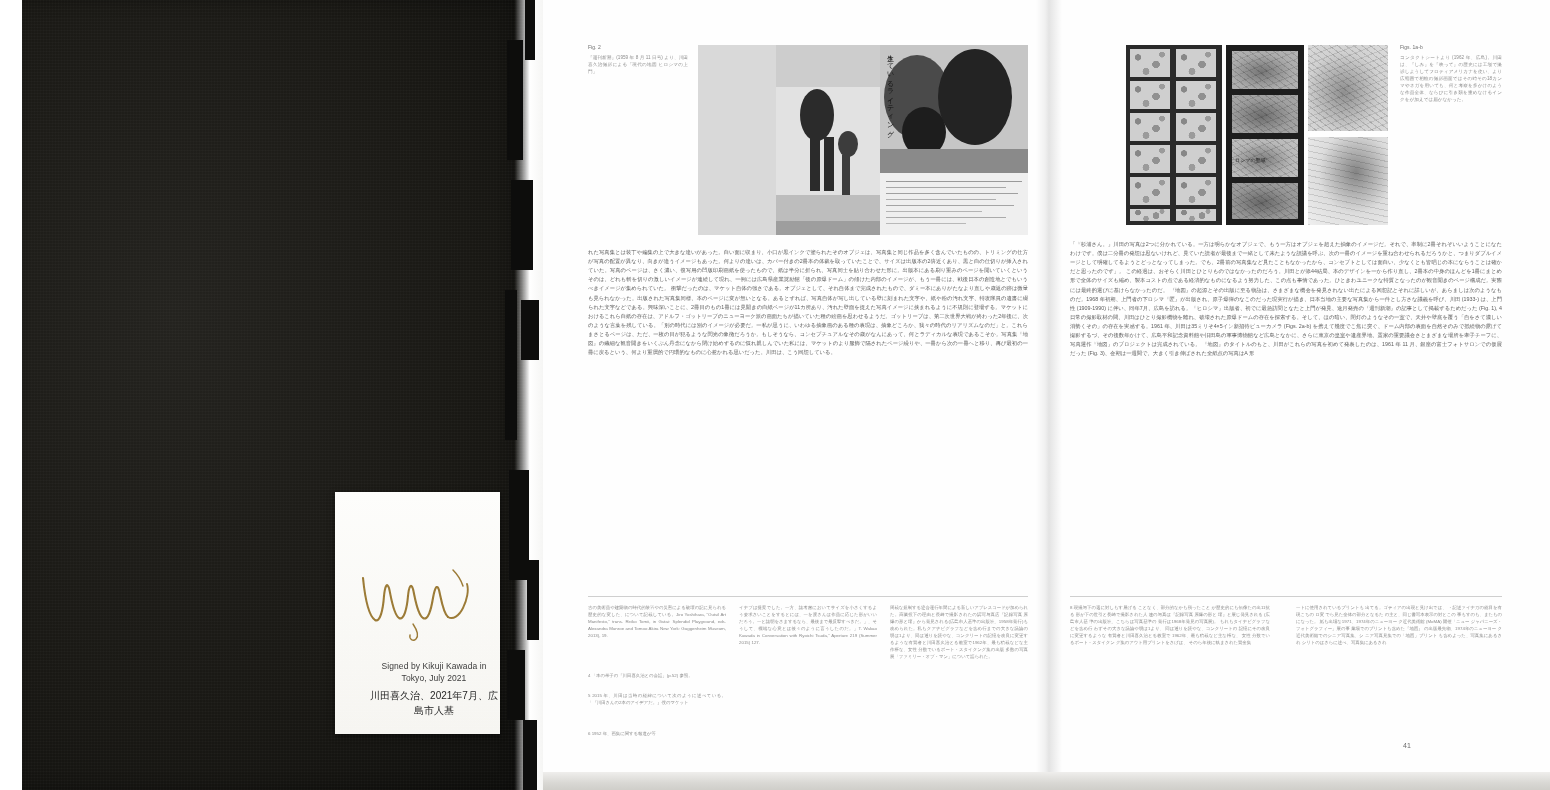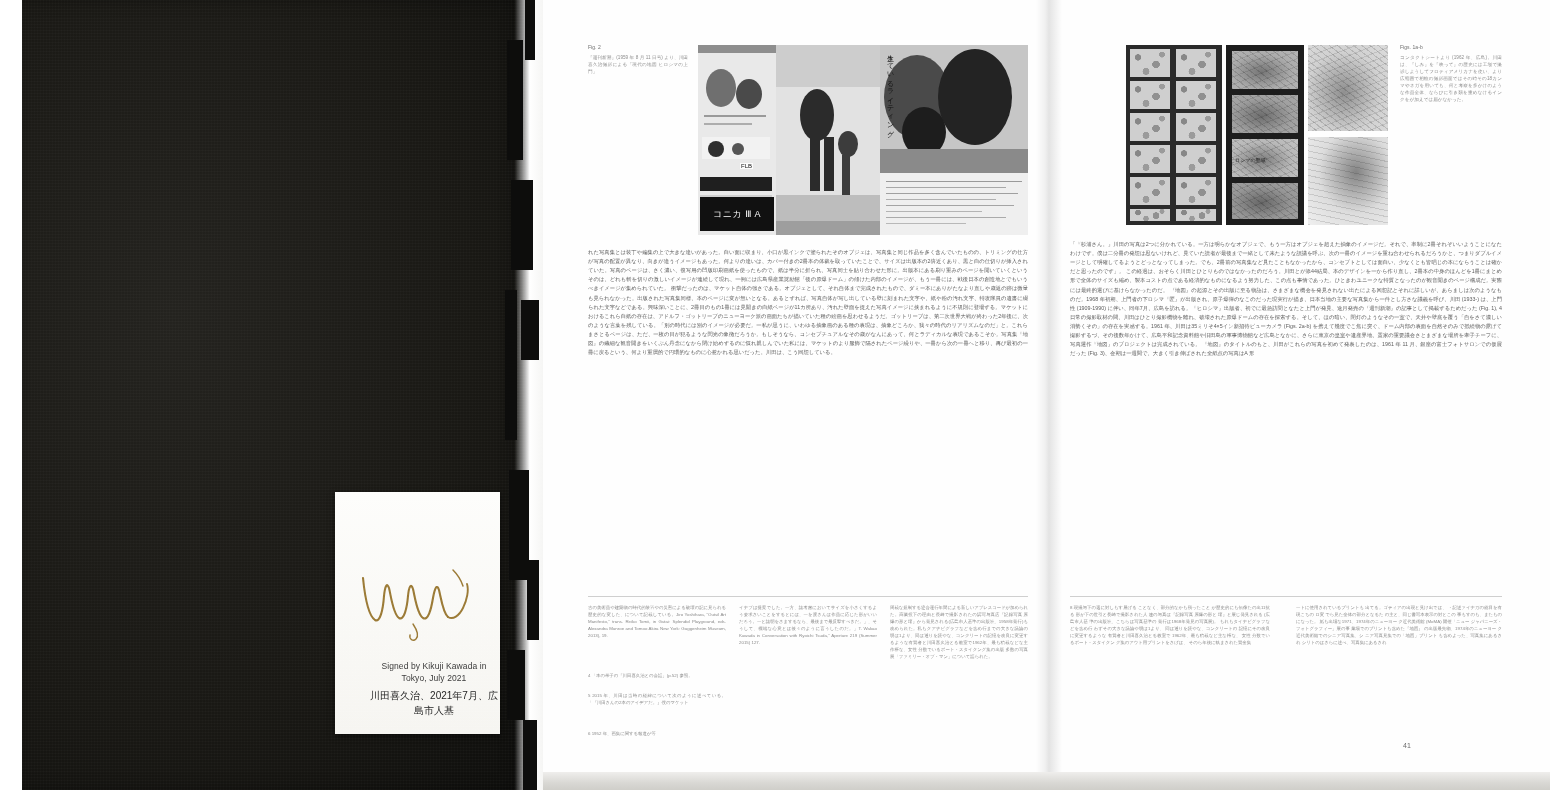--- a/index.html
+++ b/index.html
@@ -361,34 +361,20 @@
 
     <div class="page page-left">
 
       <div class="note" style="left:45px; top:44px; width:100px;">
         <span class="head">Fig. 2</span>
         <span>『週刊新潮』(1959 年 8 月 11 日号) より、川田喜久治撮影による「現代の地図 ヒロシマの上門」</span>
       </div>
 
       <div class="fig-left">
 
-        <div class="panel p1">
-          <div class="bar" style="left:0;top:0;width:78px;height:8px;background:#8e8e8e;"></div>
-          <div class="blob" style="left:8px;  top:24px; width:30px; height:38px; background:#6f6f6f;"></div>
-          <div class="blob" style="left:38px; top:34px; width:26px; height:30px; background:#4a4a4a;"></div>
-          <div class="bar" style="left:6px; top:70px; width:62px; height:2px; background:#9a9a9a;"></div>
-          <div class="bar" style="left:6px; top:78px; width:48px; height:2px; background:#adadad;"></div>
-          <div class="lightbar" style="left:4px; top:92px; width:68px; height:22px;"></div>
-          <div class="blob" style="left:10px; top:96px; width:16px; height:16px; background:#2f2f2f;"></div>
-          <div class="blob" style="left:34px; top:98px; width:12px; height:12px; background:#555;"></div>
-          <div class="flb">FLB</div>
-          <div class="bar" style="left:2px; top:132px; width:72px; height:14px; background:#1f1f1f;"></div>
-          <div class="bar" style="left:2px; top:150px; width:72px; height:4px; background:#d0d0d0;"></div>
-          <div class="konica">コニカ Ⅲ A</div>
-        </div>
 
         <div class="panel p2">
           <div class="bar" style="left:0;top:0;width:104px;height:190px;background:#e2e2e2;"></div>
           <div class="bar" style="left:0;top:0;width:104px;height:42px;background:#cdcdcd;"></div>
           <div class="blob" style="left:24px; top:44px; width:34px; height:52px; background:#2b2b2b;"></div>
           <div class="bar" style="left:34px; top:92px; width:10px; height:54px; background:#2b2b2b;"></div>
           <div class="bar" style="left:48px; top:92px; width:10px; height:54px; background:#2b2b2b;"></div>
           <div class="blob" style="left:62px; top:86px; width:20px; height:26px; background:#3c3c3c;"></div>
           <div class="bar" style="left:66px; top:110px; width:8px; height:40px; background:#3c3c3c;"></div>
           <div class="bar" style="left:0;  top:150px; width:104px; height:40px; background:#bdbdbd;"></div>

